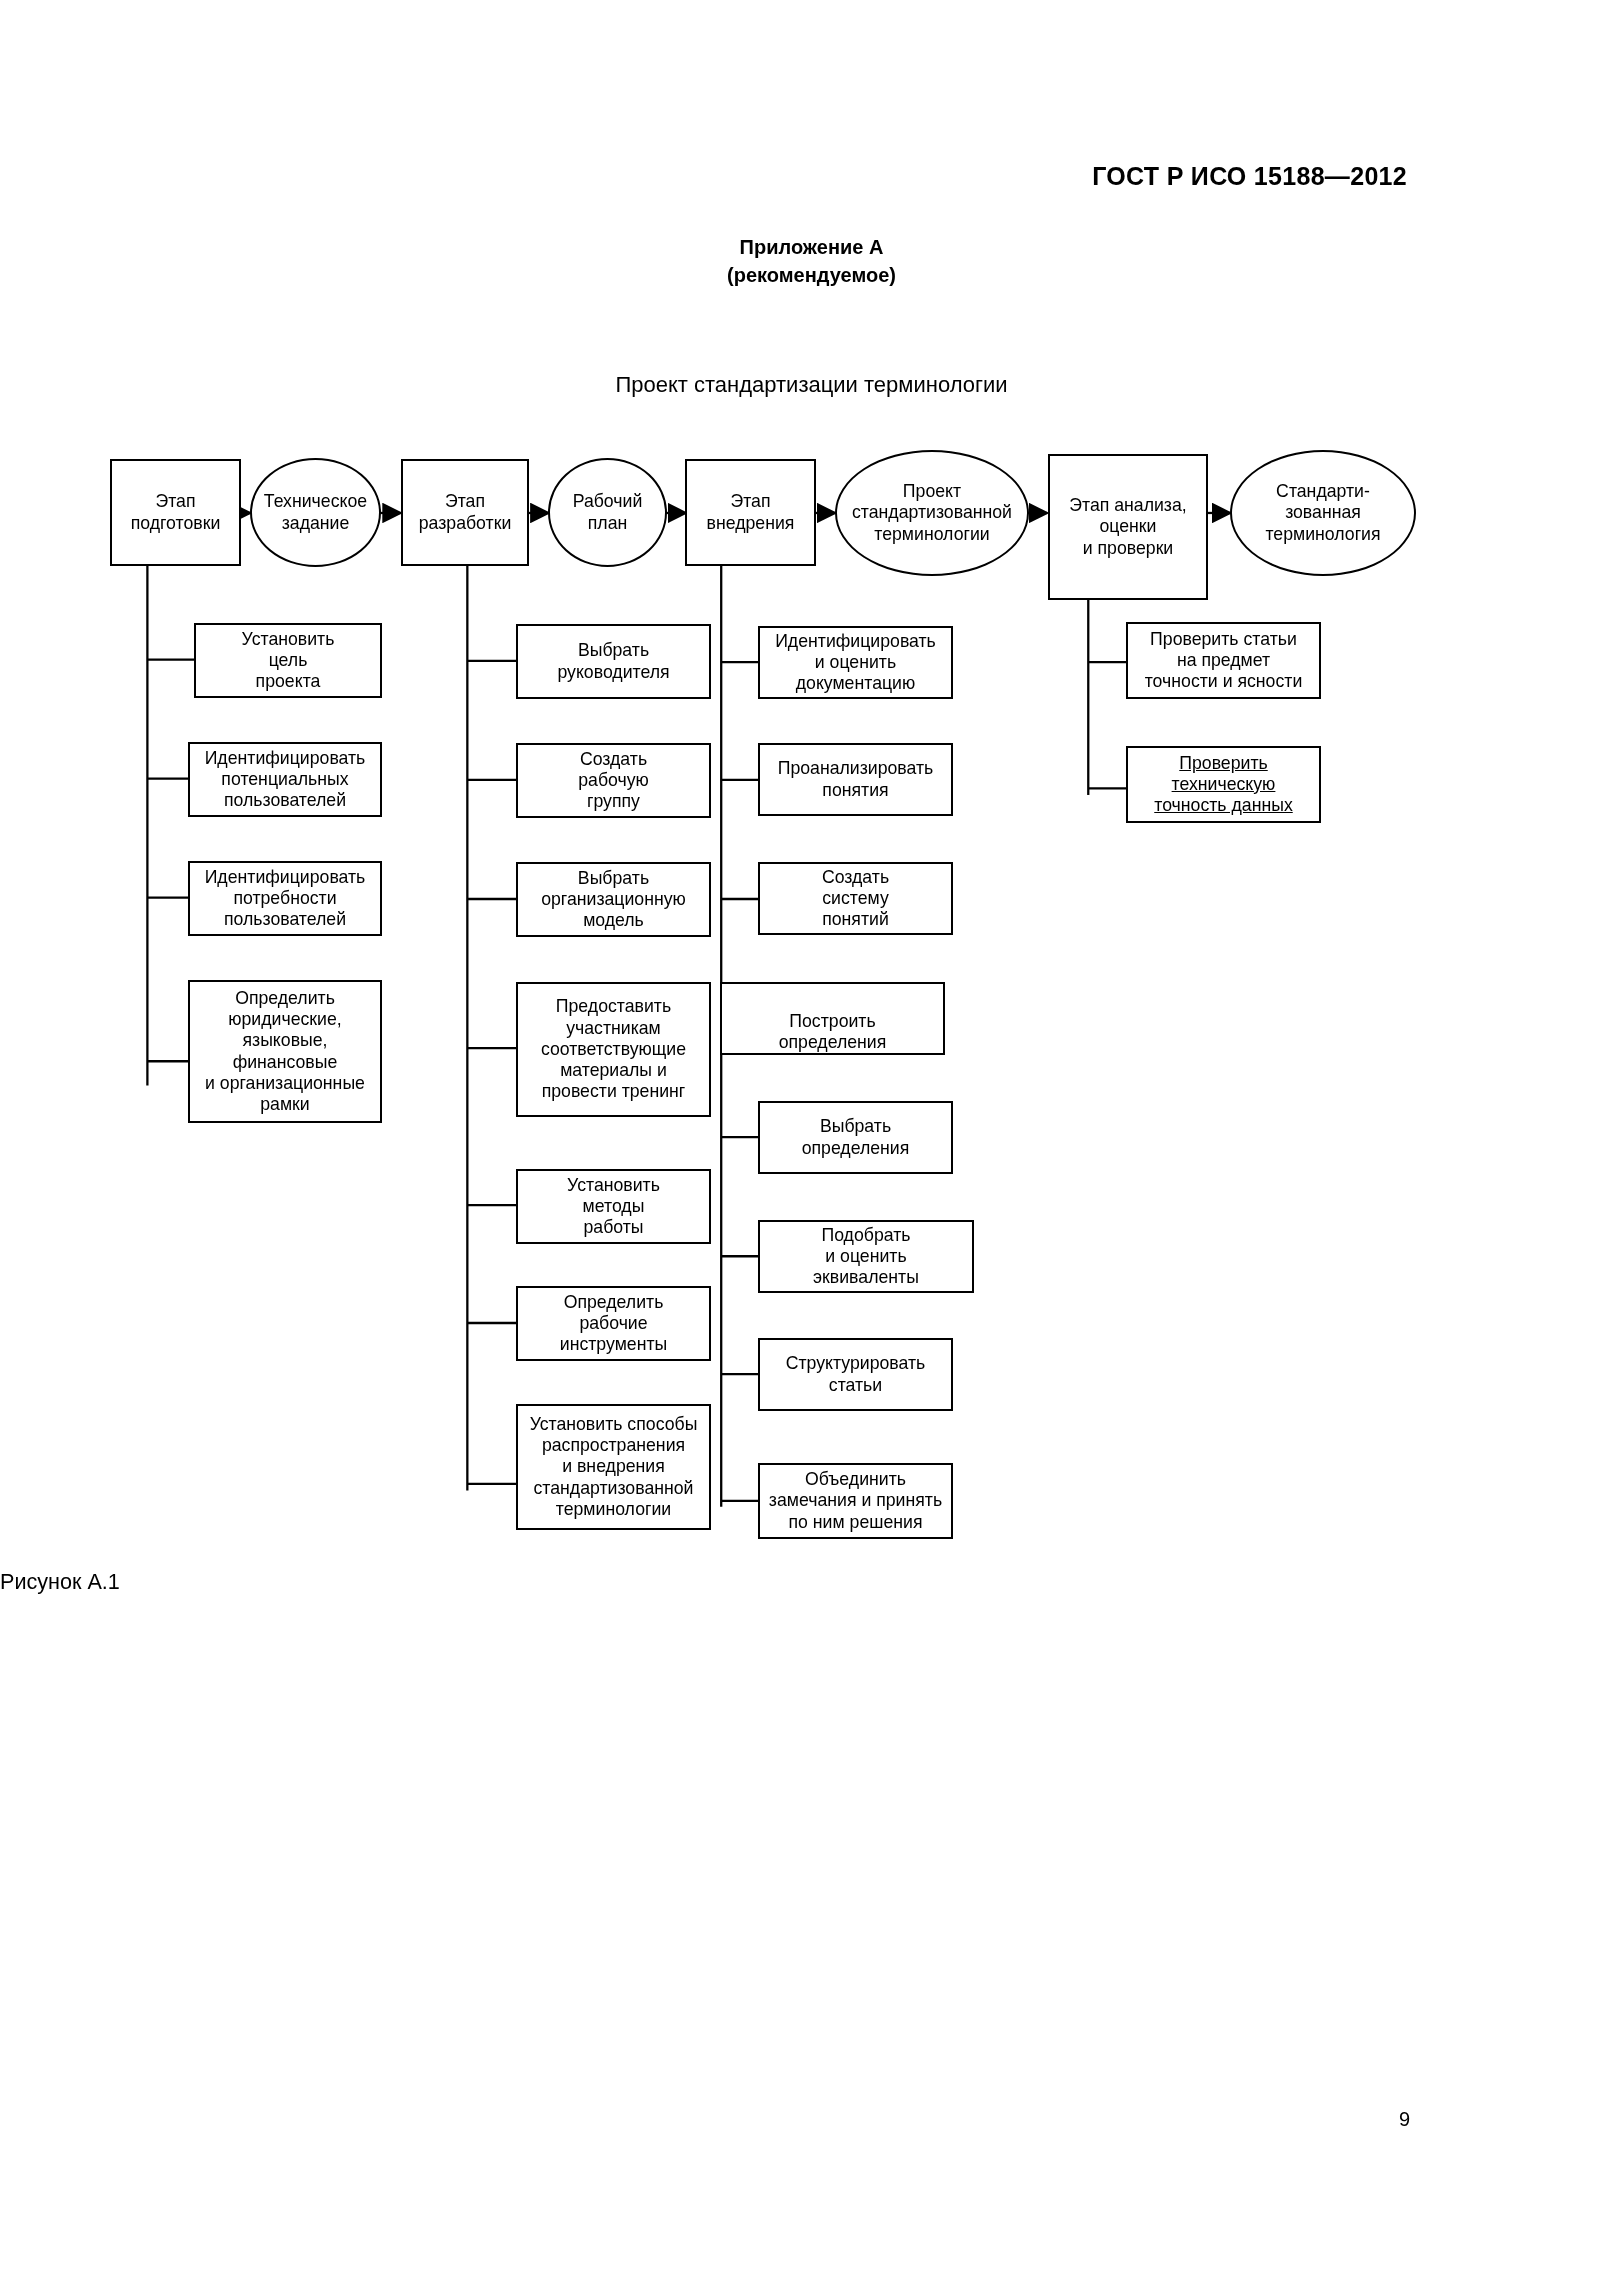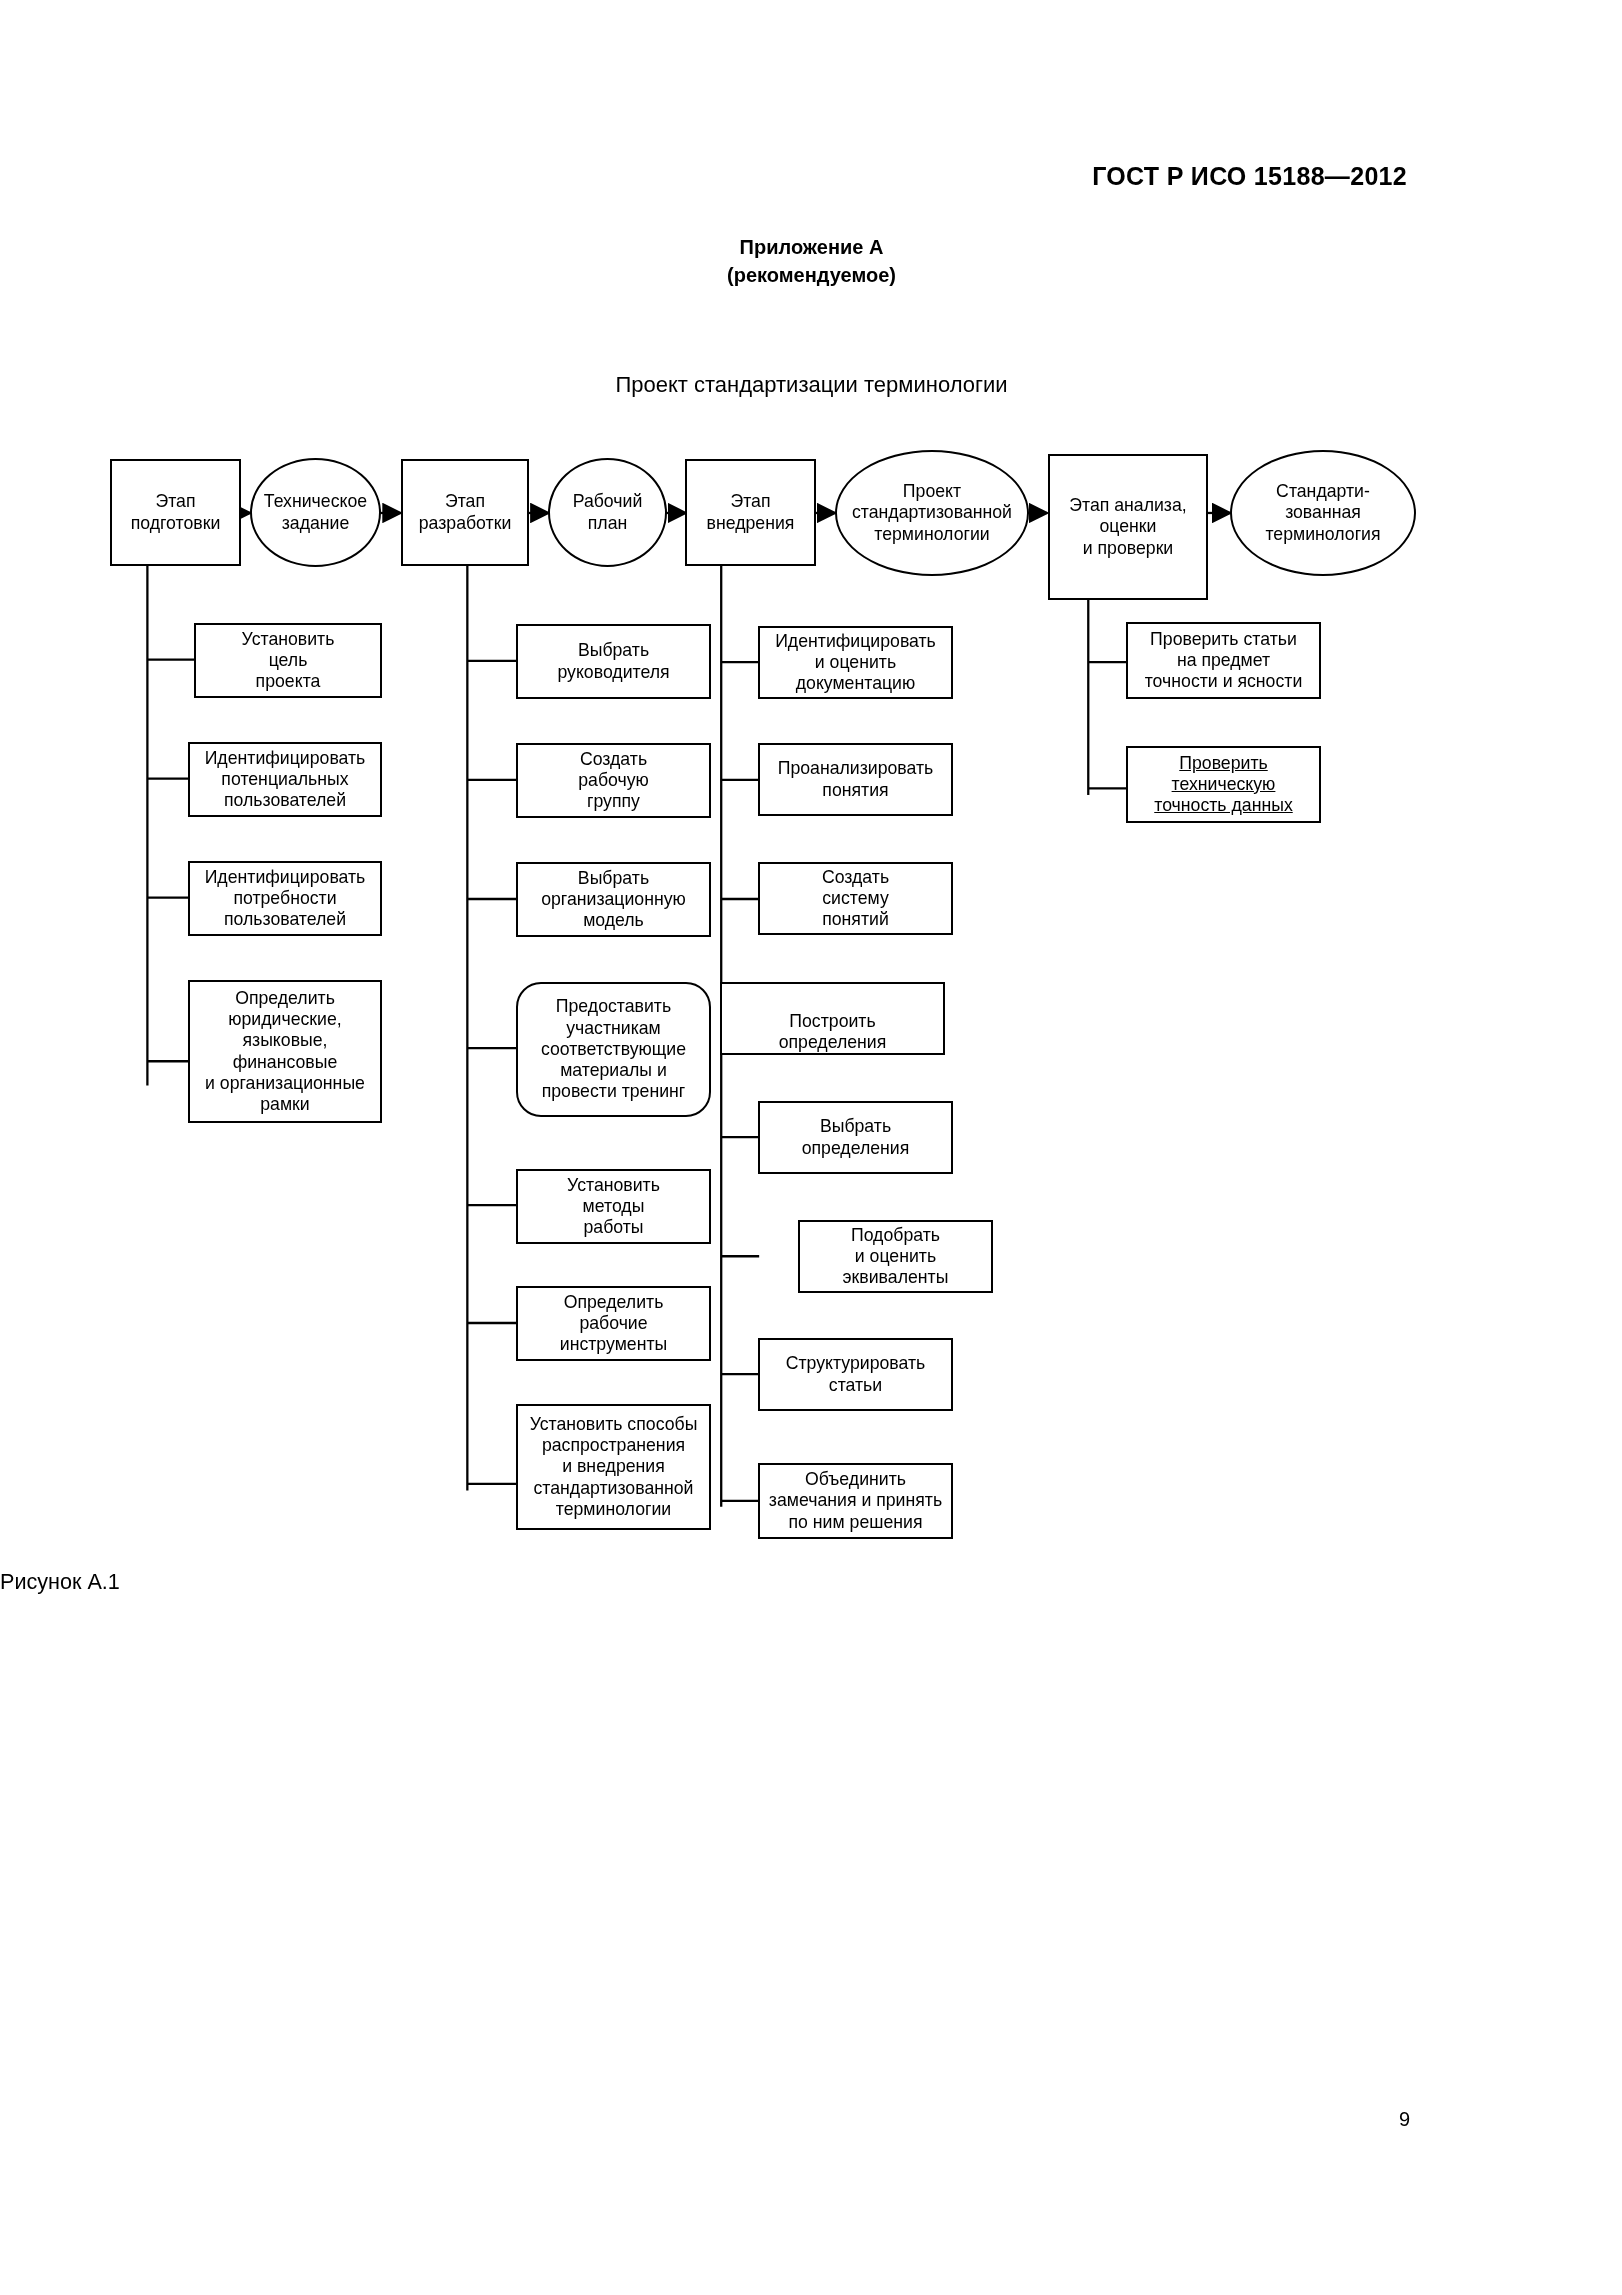--- a/index.html
+++ b/index.html
@@ -156,21 +156,21 @@
 
     <div class="node box task" style="left:516px; top:624px;  width:195px; height:75px;">
         <span>Выбрать<br>руководителя</span>
       </div>
     <div class="node box task" style="left:516px; top:743px; width:195px; height:75px;">
         <span>Создать<br>рабочую<br>группу</span>
       </div>
     <div class="node box task" style="left:516px; top:862px; width:195px; height:75px;">
         <span>Выбрать<br>организационную<br>модель</span>
       </div>
-    <div class="node box task" style="left:516px; top:982px; width:195px; height:135px;border-radius:25px;">
+    <div class="node box task" style="left:516px; top:982px; width:195px; height:135px;">
         <span>Предоставить<br>участникам<br>соответствующие<br>материалы и<br>провести тренинг</span>
       </div>
     <div class="node box task" style="left:516px; top:1169px; width:195px; height:75px;">
         <span>Установить<br>методы<br>работы</span>
       </div>
     <div class="node box task" style="left:516px; top:1286px; width:195px; height:75px;">
         <span>Определить<br>рабочие<br>инструменты</span>
       </div>
     <div class="node box task" style="left:516px; top:1404px; width:195px; height:126px;">
         <span>Установить способы<br>распространения<br>и внедрения<br>стандартизованной<br>терминологии</span>
@@ -184,21 +184,21 @@
       </div>
     <div class="node box task" style="left:758px; top:862px; width:195px; height:73px;">
         <span>Создать<br>систему<br>понятий</span>
       </div>
     <div class="node box task" style="left:720px; top:982px; width:225px; height:73px;align-items:flex-end;">
         <span>Построить<br>определения</span>
       </div>
     <div class="node box task" style="left:758px; top:1101px; width:195px; height:73px;">
         <span>Выбрать<br>определения</span>
       </div>
-    <div class="node box task" style="left:758px; top:1220px; width:195px; height:73px;margin-left:40px;">
+    <div class="node box task" style="left:758px; top:1220px; width:216px; height:73px;">
         <span>Подобрать<br>и оценить<br>эквиваленты</span>
       </div>
     <div class="node box task" style="left:758px; top:1338px; width:195px; height:73px;">
         <span>Структурировать<br>статьи</span>
       </div>
     <div class="node box task" style="left:758px; top:1463px; width:195px; height:76px;">
         <span>Объединить<br>замечания и принять<br>по ним решения</span>
       </div>
 
     <div class="node box task" style="left:1126px; top:622px;  width:195px; height:77px;">

